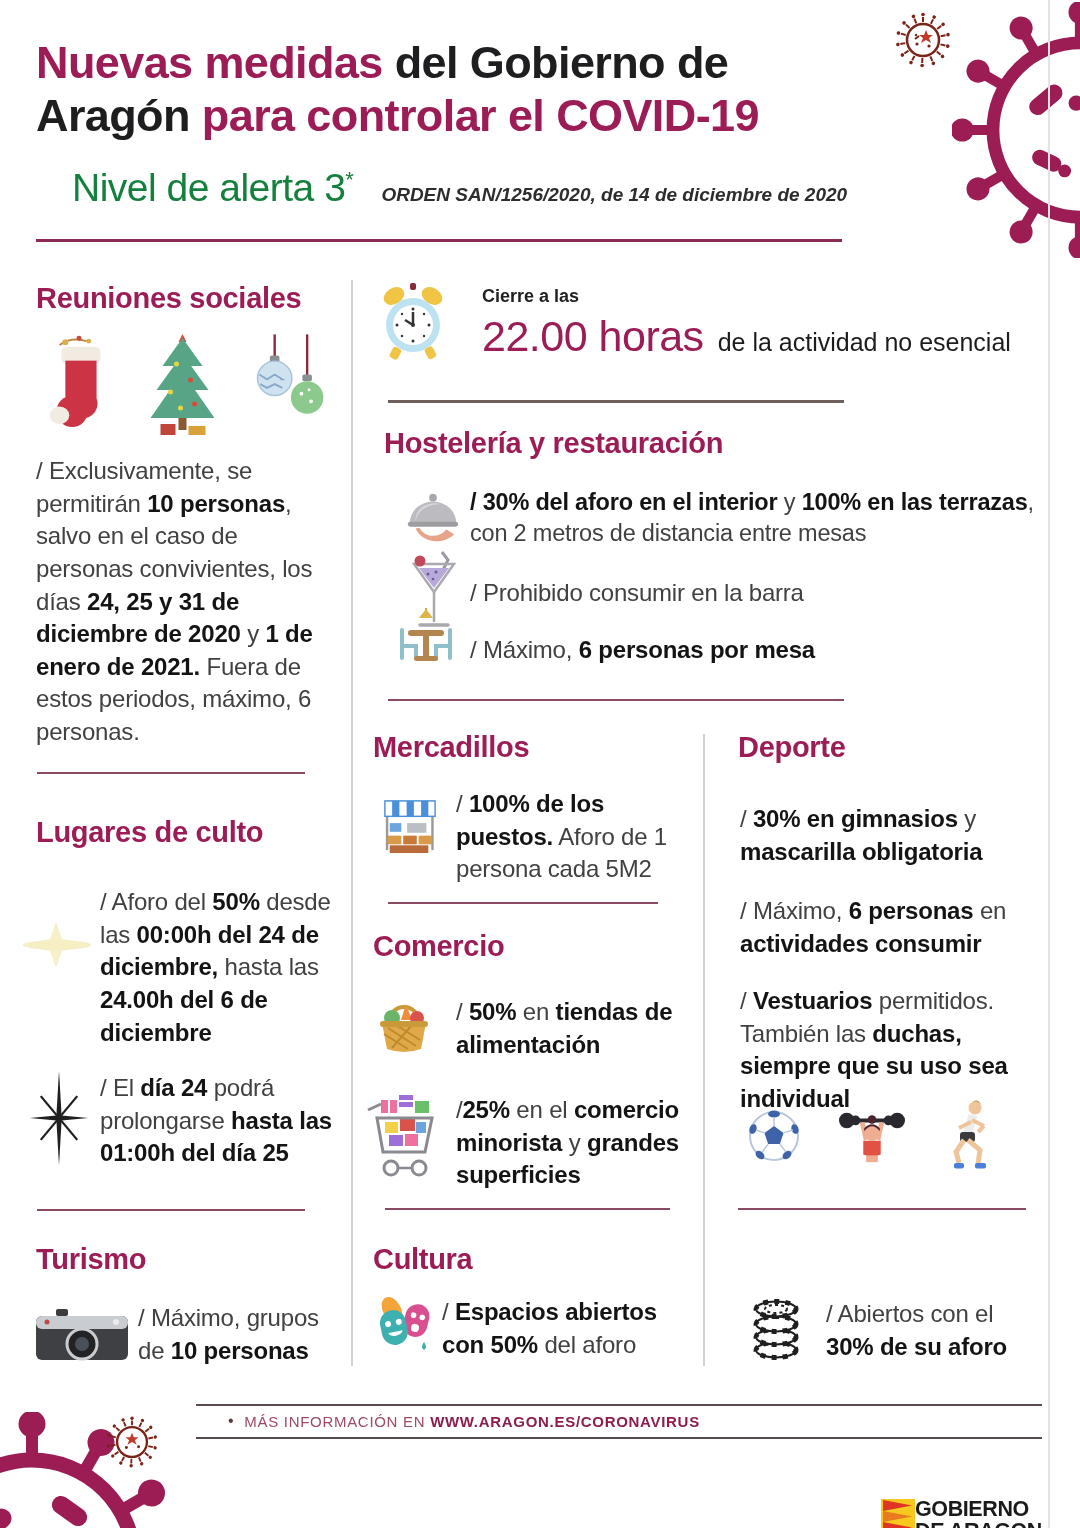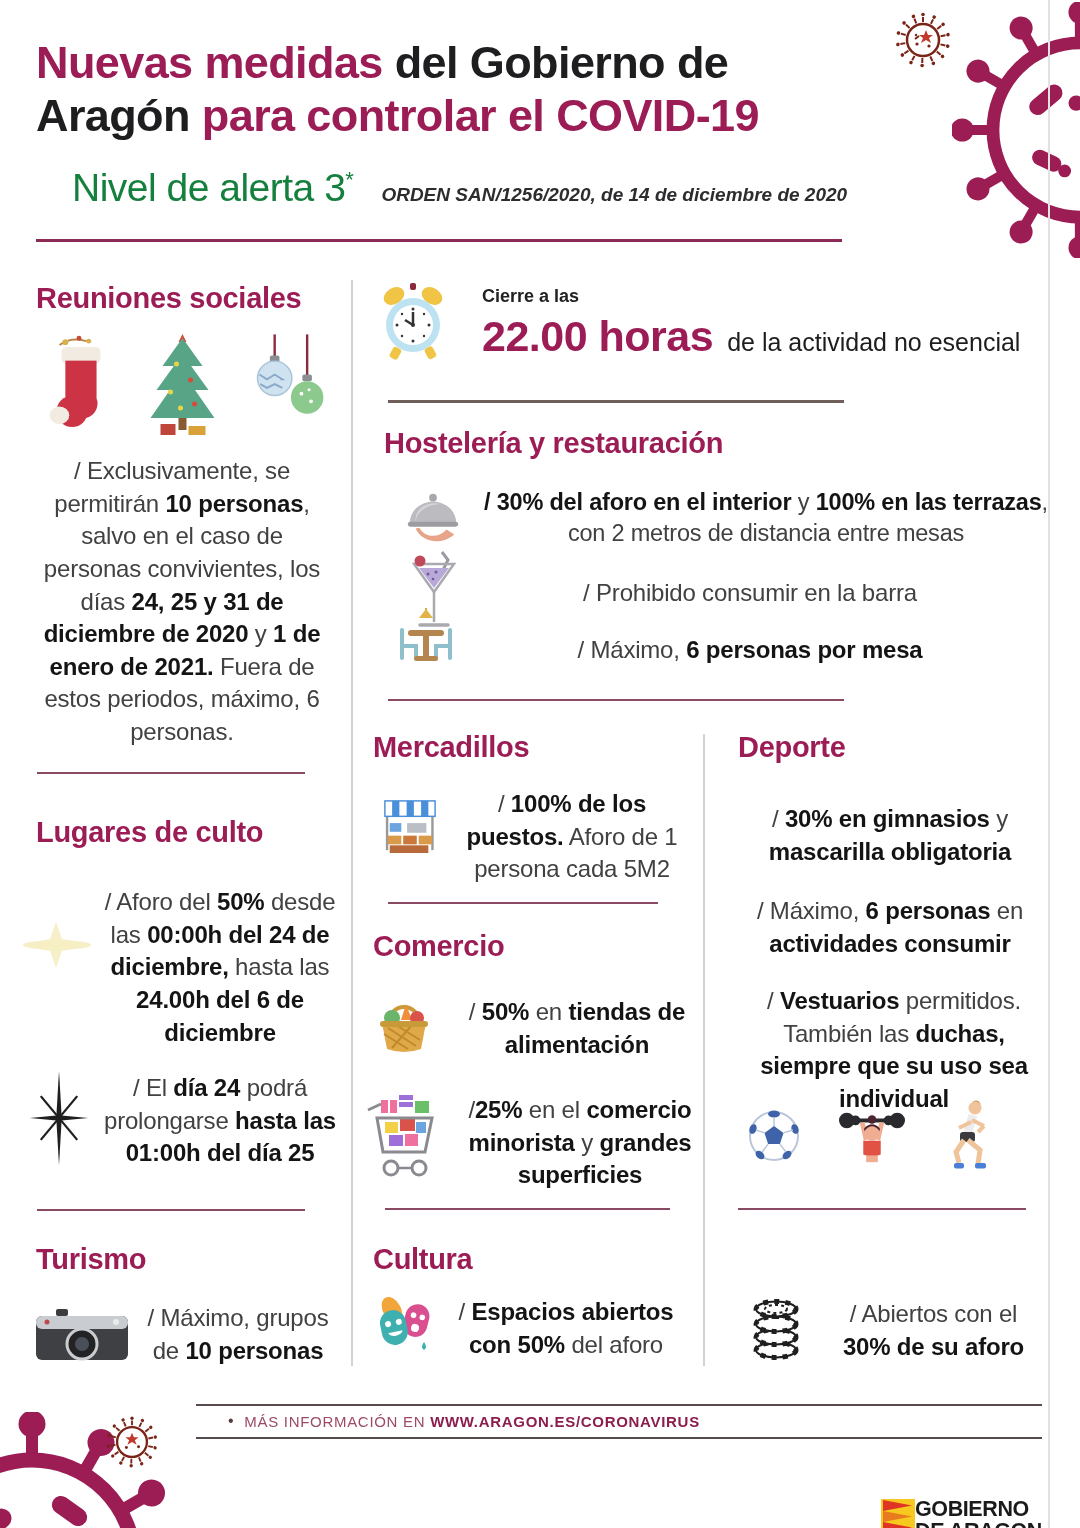--- a/index.html
+++ b/index.html
@@ -6,31 +6,31 @@
   .page{position:relative;width:1080px;height:1528px;background:#ffffff;overflow:hidden;
         font-family:"Liberation Sans",sans-serif;}
   .abs{position:absolute;}
   .h1{font-size:45px;font-weight:700;color:#1e1e20;line-height:1.18;letter-spacing:-0.6px;}
   .mar{color:#9c1d55;}
   .alert-row{display:flex;align-items:baseline;gap:28px;}
   .alert{font-size:39px;font-weight:500;color:#15803d;letter-spacing:-0.5px;margin-left:36px;}
   .alert sup{font-size:22px;vertical-align:super;}
   .orden{font-size:19px;font-style:italic;font-weight:700;color:#2d2d2f;}
   .sec{font-size:29px;font-weight:700;color:#9c1d55;letter-spacing:-0.3px;}
-  .txt{font-size:24px;color:#414141;line-height:1.36;letter-spacing:-0.2px;text-align:center;}
+  .txt{font-size:24px;color:#414141;line-height:1.36;letter-spacing:-0.2px;}
   .txt .b{font-weight:700;color:#141414;}
   .small-txt{font-size:23.5px;}
   .hr{height:2px;background:#8a4a63;}
   .hr-dark{height:3px;background:#6e5f5a;}
   .hr-head{height:3px;background:#8c2a56;}
   .hr-foot{height:2px;background:#564a4a;}
   .vr{width:2px;background:#d2d2d2;}
   .cierre-label{font-size:18px;font-weight:700;color:#222224;}
   .cierre-line{display:flex;align-items:baseline;gap:14px;}
-  .cierre-time{font-size:43px;font-weight:700;color:#9c1d55;letter-spacing:-0.5px;}
+  .cierre-time{font-size:43px;font-weight:400;color:#9c1d55;letter-spacing:-0.5px;}
   .cierre-suffix{font-size:25px;font-weight:400;color:#1d1d1f;}
   .xmas-row{display:flex;gap:16px;align-items:flex-start;}
   .sport-row{display:flex;gap:34px;align-items:center;}
   .finfo{display:flex;align-items:center;gap:10px;font-size:15px;letter-spacing:0.7px;color:#9c4a66;}
   .finfo .b{font-weight:700;color:#8c1d4f;}
   .finfo .bullet{color:#5a3a3a;font-size:16px;}
   .logo{display:flex;align-items:flex-start;margin-top:40px;}
   .logo-text{font-size:21.5px;font-weight:700;color:#1a1a1a;line-height:1.02;letter-spacing:-0.4px;}
 </style>
 </head>

